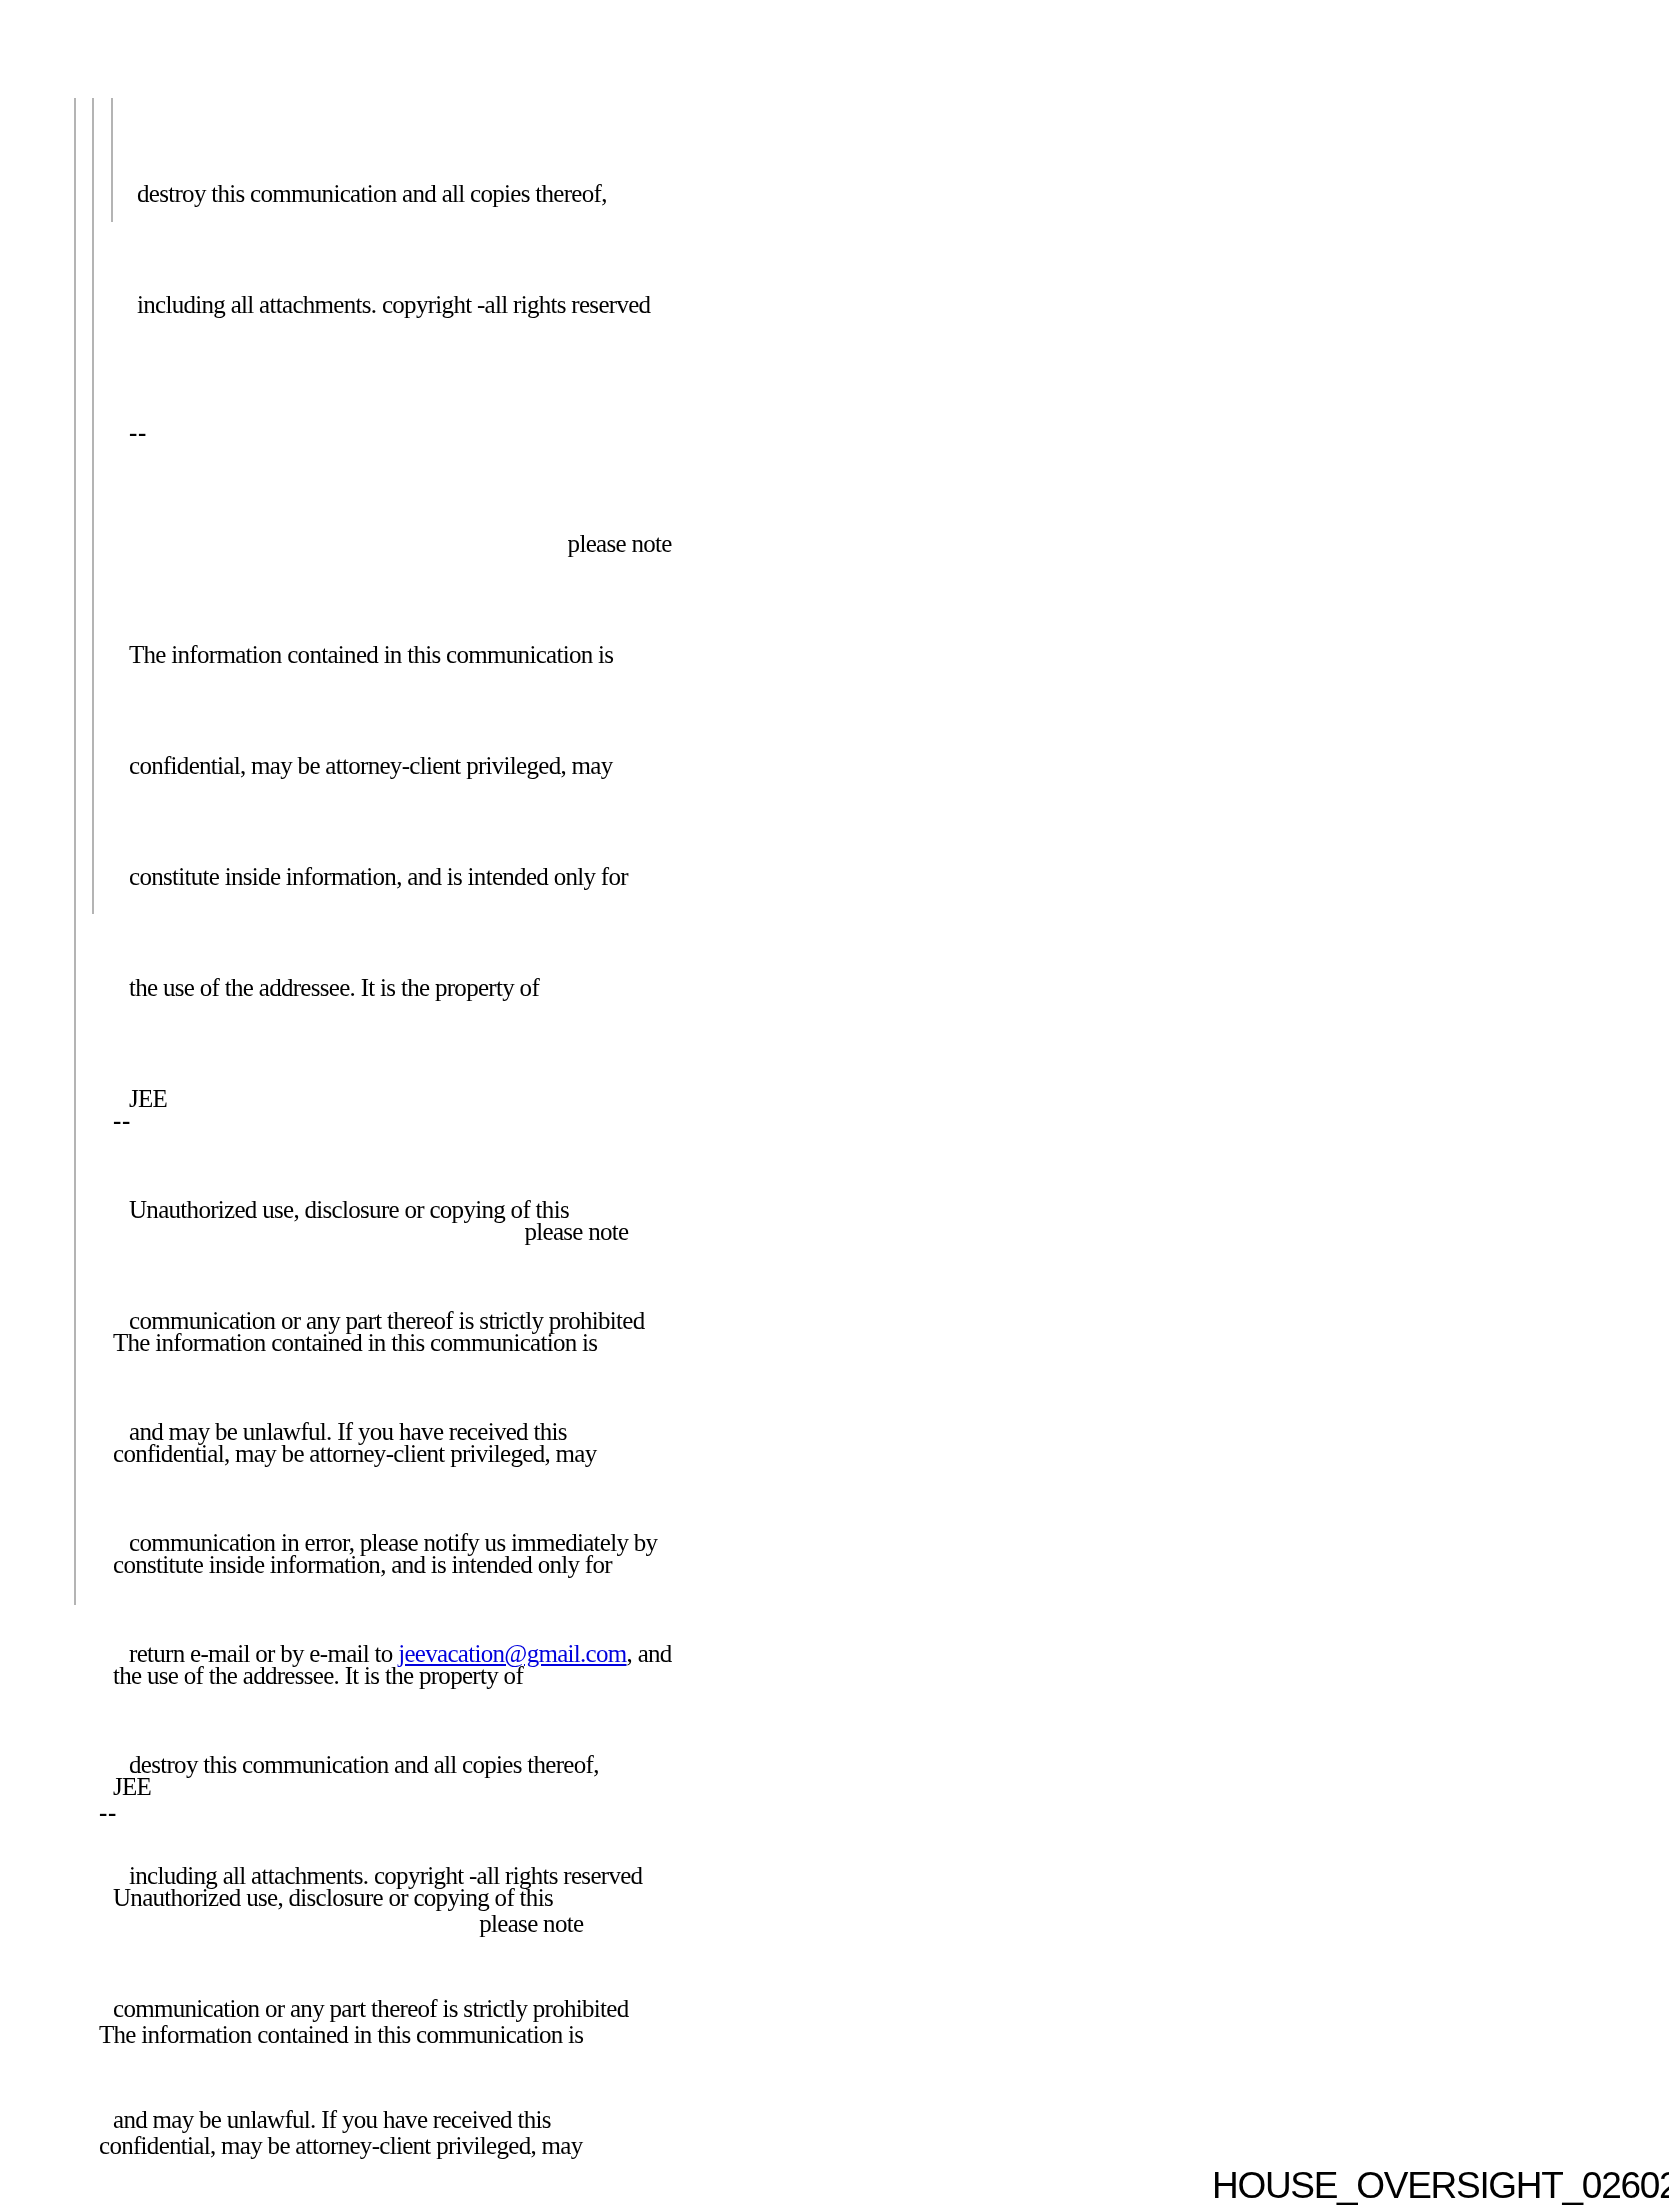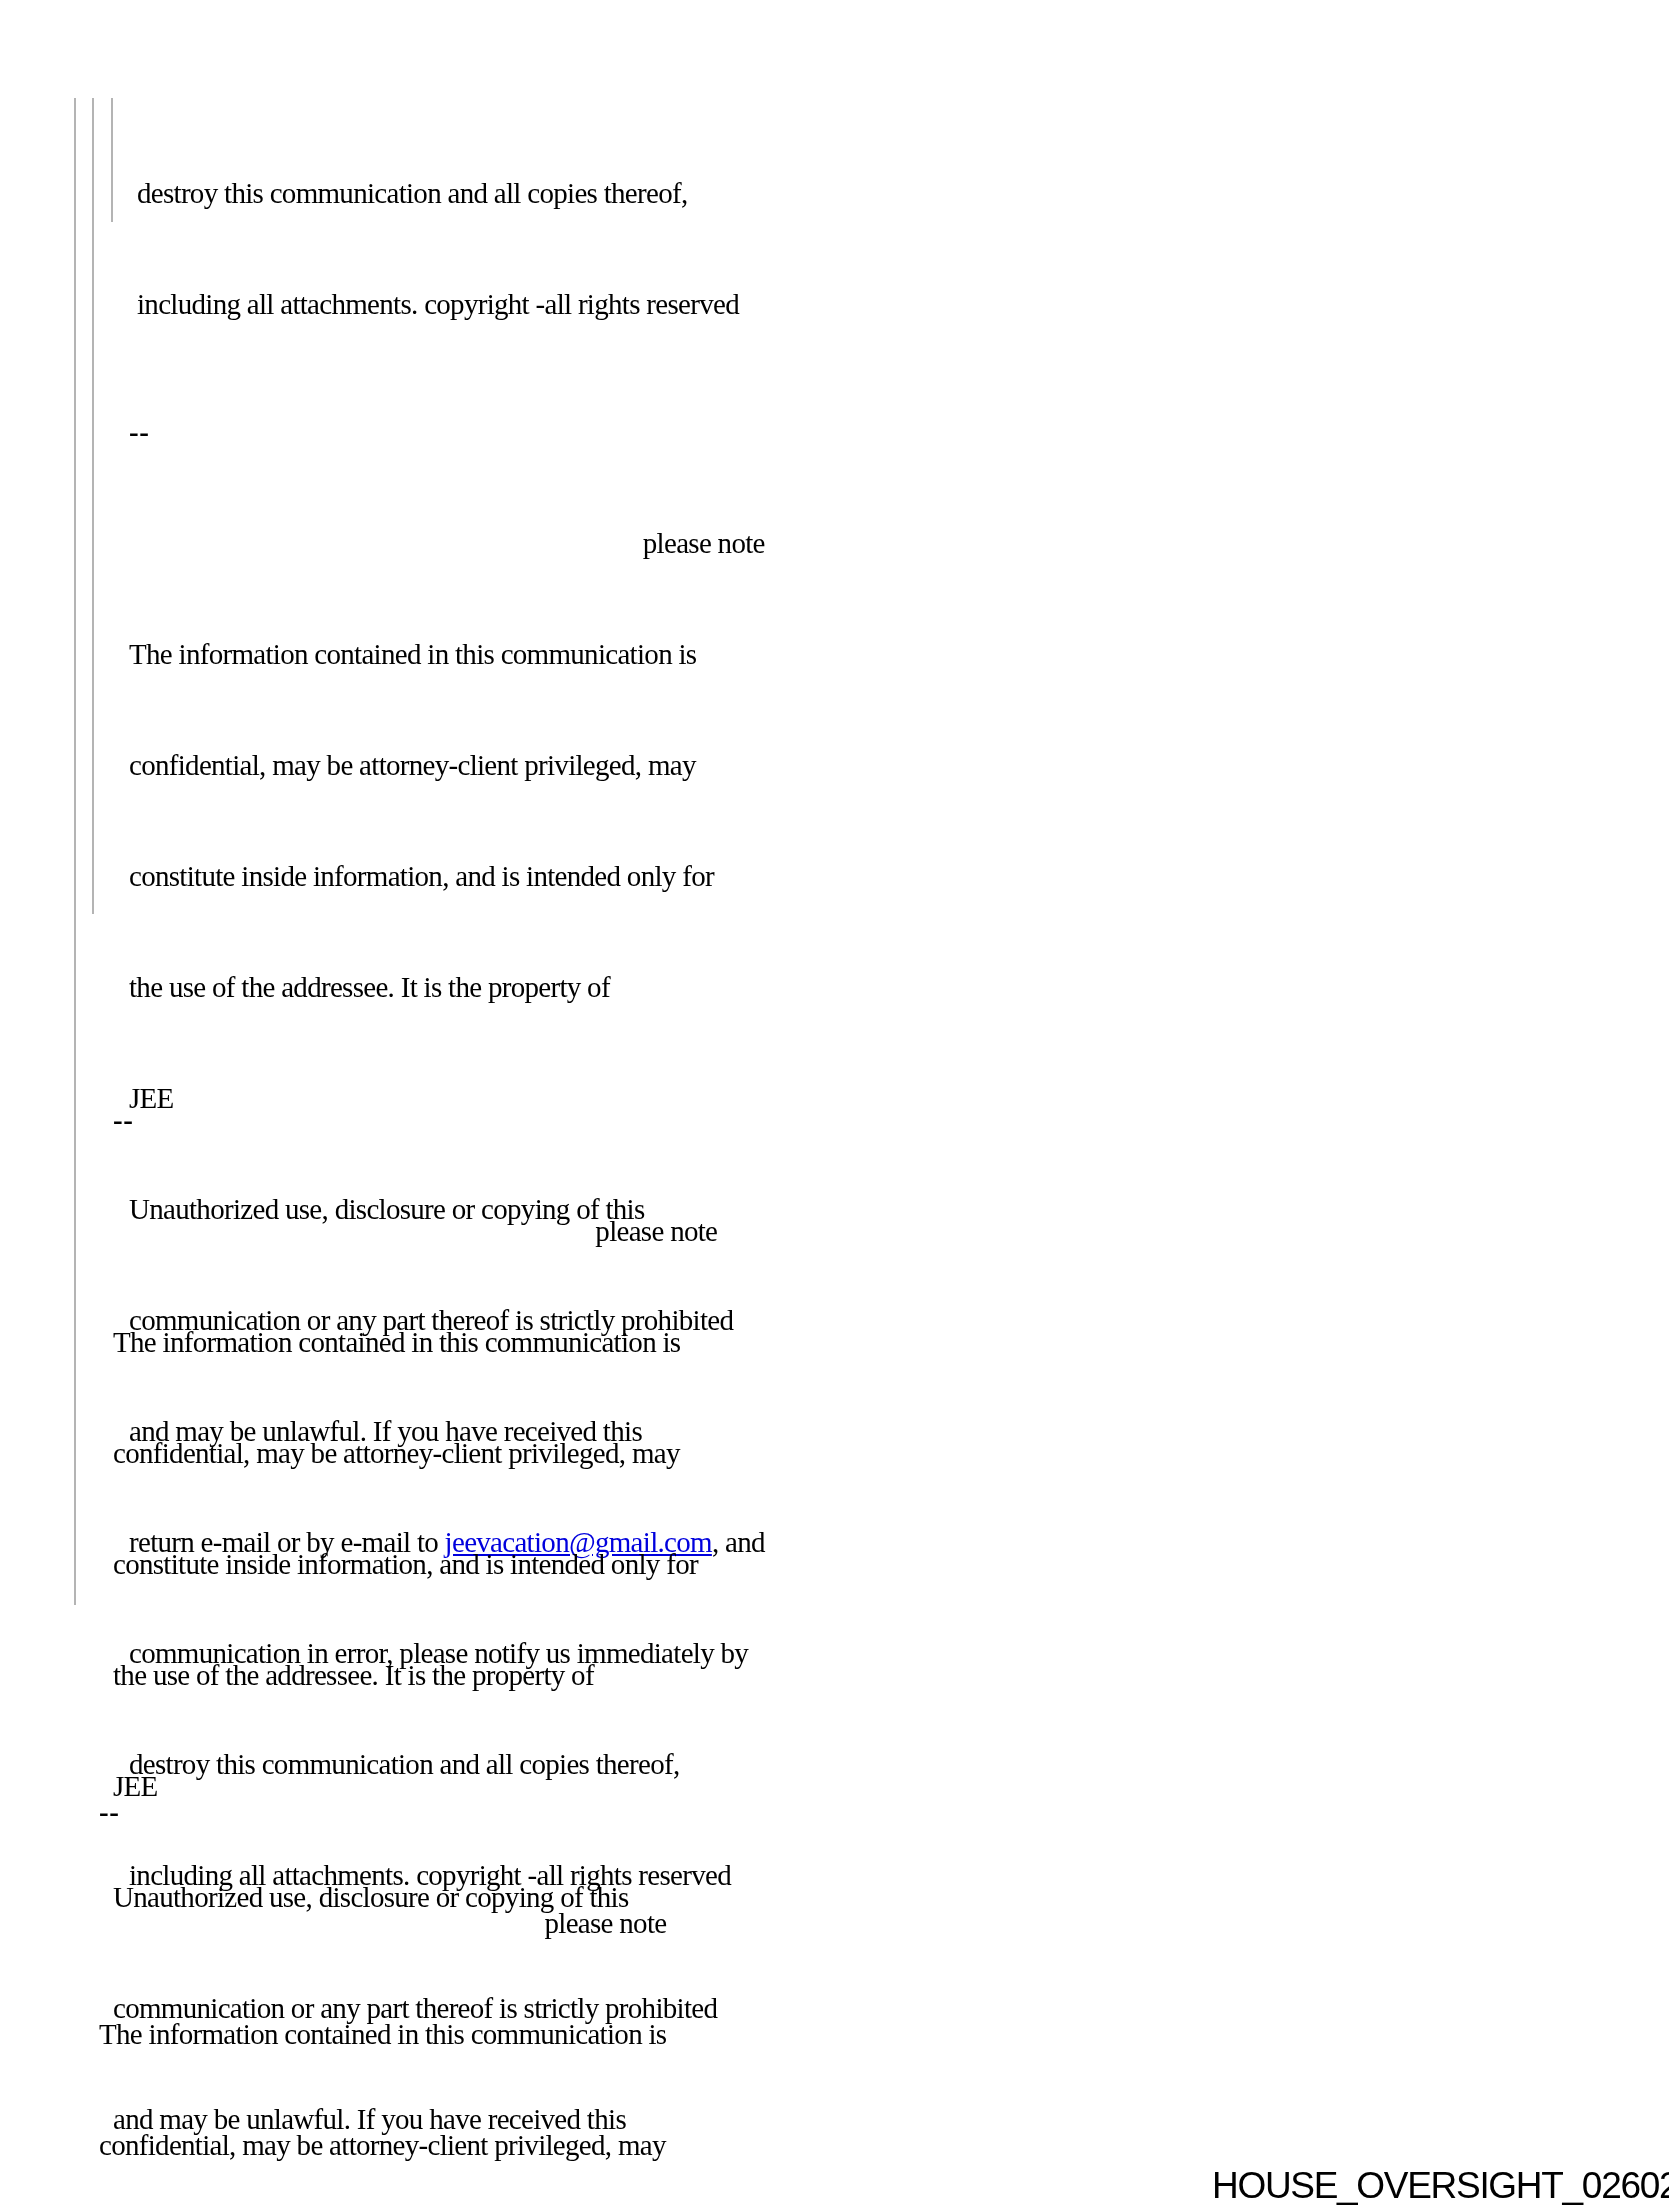--- a/index.html
+++ b/index.html
@@ -15,21 +15,21 @@
   .quote-bar {
     position: absolute;
     width: 2px;
     background: #b4b4b4;
   }
   #bar-level1 { left: 74px; top: 98px; height: 1507px; }
   #bar-level2 { left: 92px; top: 98px; height: 816px; }
   #bar-level3 { left: 111px; top: 98px; height: 124px; }
   .text-block {
     position: absolute;
-    font-size: 29px;
+    font-size: 25px;
     line-height: 37px;
     letter-spacing: -0.7px;
     white-space: pre;
     font-family: Liberation Serif, serif;
   }
   #block-top-fragment { left: 137px; top: 101px; }
   #block-quote2       { left: 129px; top: 340px; }
   #block-quote1       { left: 113px; top: 1028px; }
   #block-main         { left: 99px; top: 1720px; }
   .dashes-line { font-weight: bold; letter-spacing: 0.7px; }
@@ -68,22 +68,22 @@
     <div class="line dashes-line">--</div>
     <div class="line note-line">please note</div>
     <div class="line">The information contained in this communication is</div>
     <div class="line">confidential, may be attorney-client privileged, may</div>
     <div class="line">constitute inside information, and is intended only for</div>
     <div class="line">the use of the addressee. It is the property of</div>
     <div class="line">JEE</div>
     <div class="line">Unauthorized use, disclosure or copying of this</div>
     <div class="line">communication or any part thereof is strictly prohibited</div>
     <div class="line">and may be unlawful. If you have received this</div>
+    <div class="line">communication in error, please notify us immediately by</div>
     <div class="line"><span>return e-mail or by e-mail to </span><a class="email-link">jeevacation@gmail.com</a><span>, and</span></div>
-    <div class="line">communication in error, please notify us immediately by</div>
     <div class="line">destroy this communication and all copies thereof,</div>
     <div class="line">including all attachments. copyright -all rights reserved</div>
   </div>
 
   <div class="text-block" id="block-quote1">
     <div class="line dashes-line">--</div>
     <div class="line note-line">please note</div>
     <div class="line">The information contained in this communication is</div>
     <div class="line">confidential, may be attorney-client privileged, may</div>
     <div class="line">constitute inside information, and is intended only for</div>

